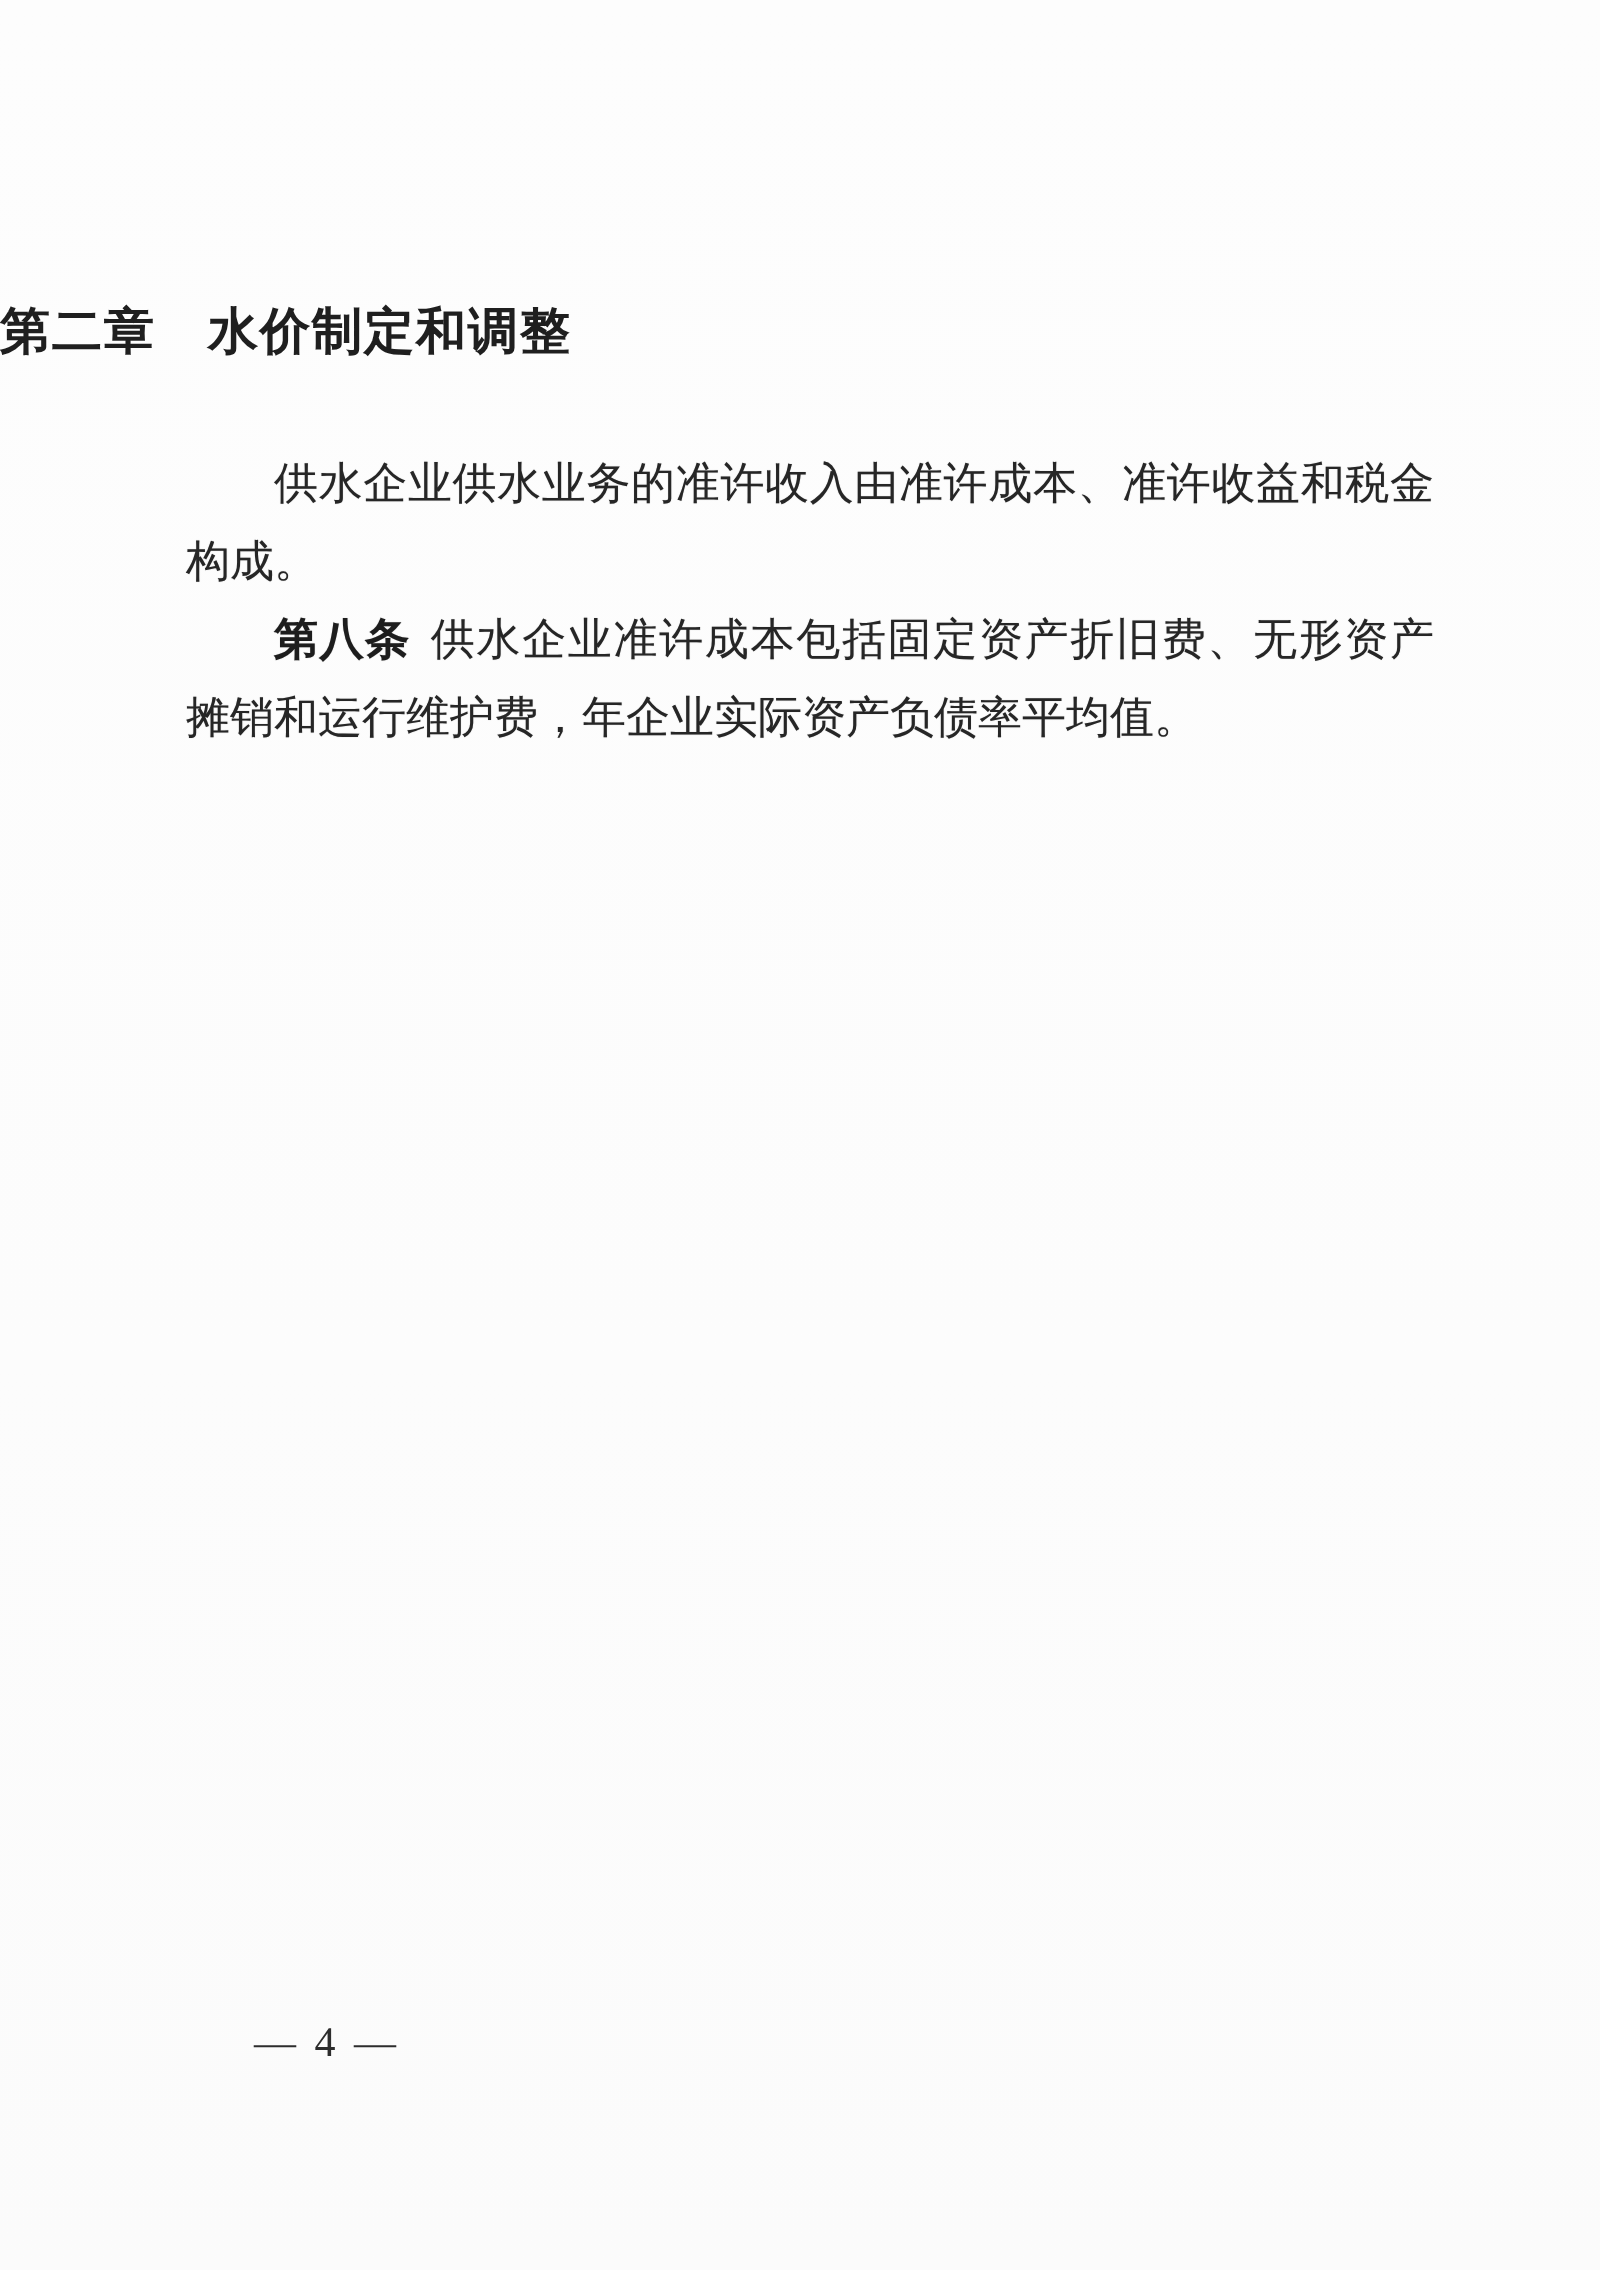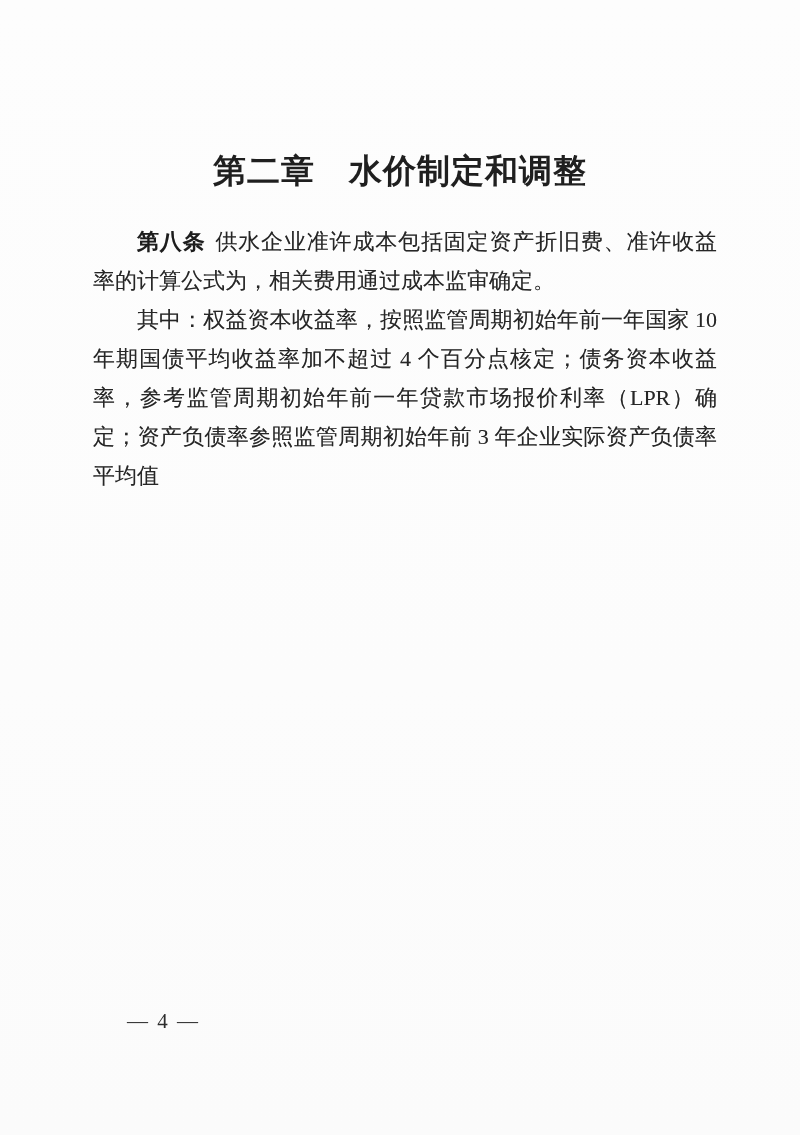--- a/index.html
+++ b/index.html
@@ -18,24 +18,24 @@
   .page {
     position: absolute;
     inset: 0;
     background: linear-gradient(180deg, #fdfdfd 0%, #fcfcfc 60%, #fbfbfb 100%);
   }
   .doc-title {
     position: absolute;
     top: 149px;
     left: 0;
     right: 0;
-    text-align: center;
+    text-align: left;
     font-family: "Liberation Sans", "DejaVu Sans", sans-serif;
     font-weight: 700;
-    font-size: 33px;
+    font-size: 25px;
     letter-spacing: 1px;
     color: #1f1f1f;
   }
   .body-text {
     position: absolute;
     top: 222px;
     left: 93px;
     width: 624px;
     font-size: 22px;
     line-height: 39px;
@@ -69,25 +69,25 @@
 <body>
 
 <div class="page">
 
   <div class="doc-title">第二章　水价制定和调整</div>
 
   <div class="body-text">
 
 
 
+    <p class="para"><span class="term"></span><span>供水企业供水业务的准许收入由准许成本、准许收益和税金构成。</span></p>
 
-    <p class="para"><span class="term">第八条</span><span>供水企业准许成本包括固定资产折旧费、准许收益率的计算公式为，相关费用通过成本监审确定。</span></p>
+    <p class="para"><span class="term">第八条</span><span>供水企业准许成本包括固定资产折旧费、无形资产摊销和运行维护费，年企业实际资产负债率平均值。</span></p>
 
 
 
 
-    <p class="para"><span class="term"></span><span>其中：权益资本收益率，按照监管周期初始年前一年国家 10 年期国债平均收益率加不超过 4 个百分点核定；债务资本收益率，参考监管周期初始年前一年贷款市场报价利率（LPR）确定；资产负债率参照监管周期初始年前 3 年企业实际资产负债率平均值</span></p>
 
   </div>
 
   <div class="page-number">— 4 —</div>
 
 </div>
 
 </body></html>

